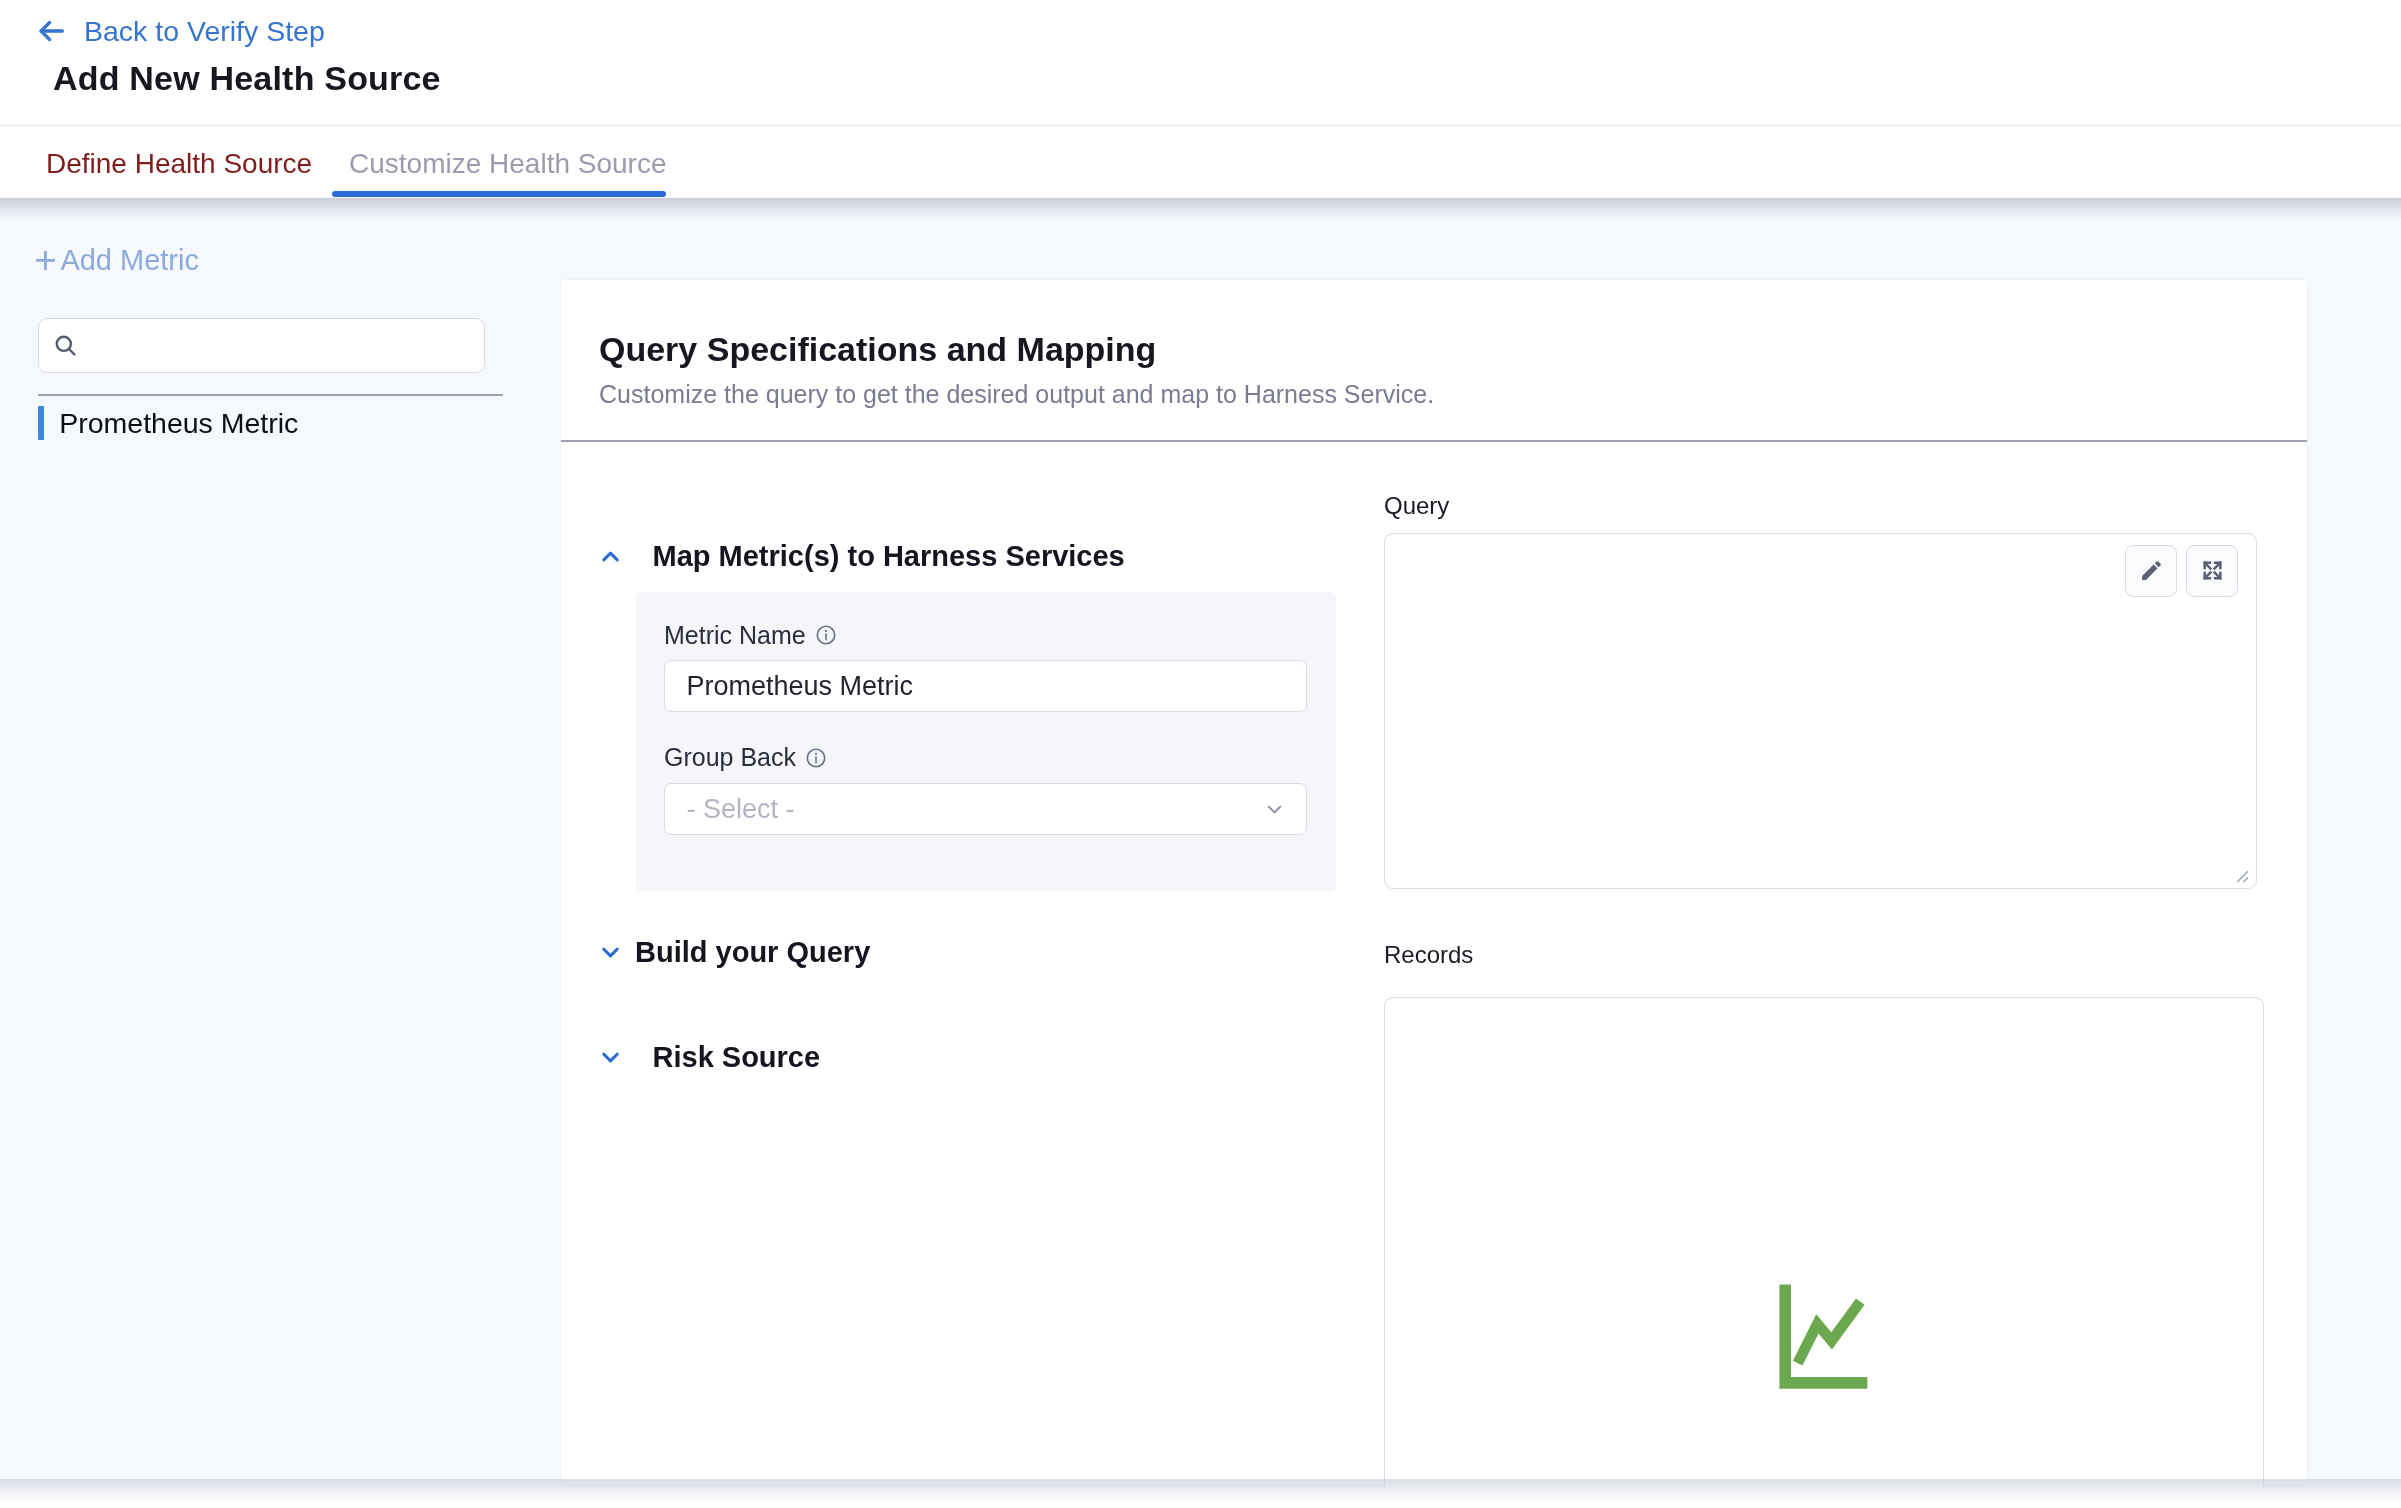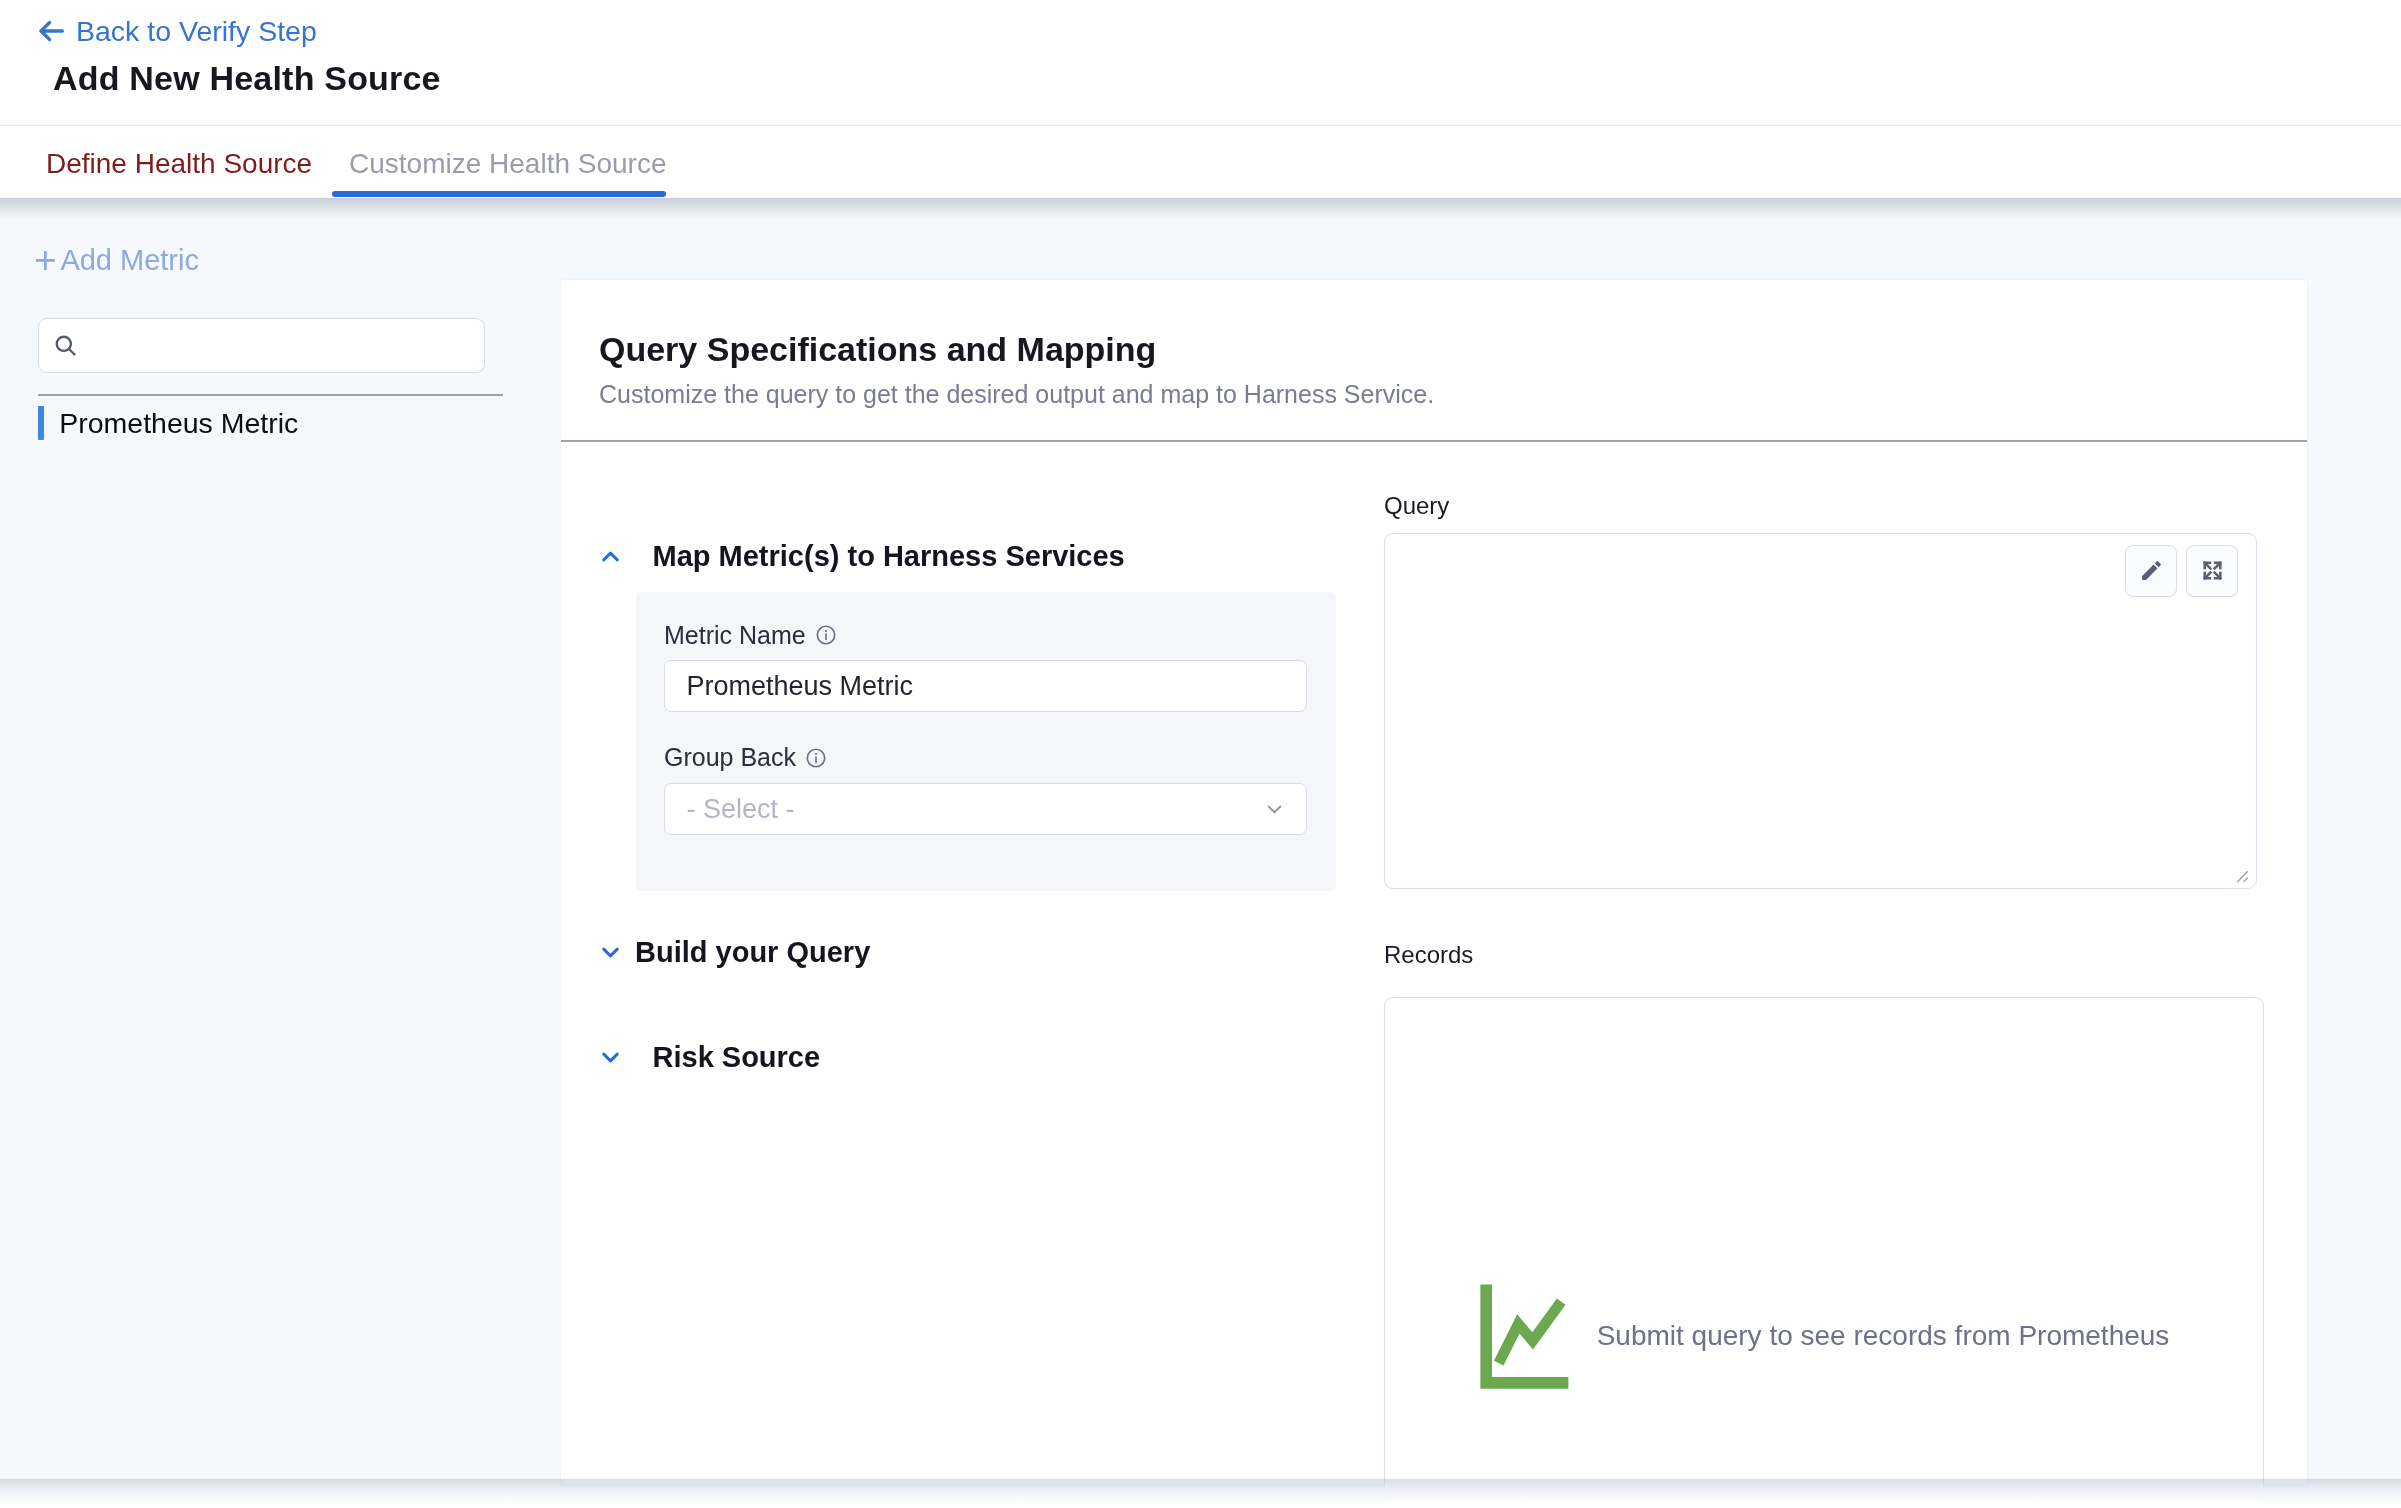--- a/index.html
+++ b/index.html
@@ -2,21 +2,21 @@
 <html style="font-size:14.3px"><head>
 <meta charset="utf-8">
 <style>
   * { margin:0; padding:0; box-sizing:border-box; }
   html,body { width:2401px; height:1509px; }
   body { font-family:"Liberation Sans", sans-serif; background:#ffffff; }
   .stage { position:relative; width:2401px; height:1509px; background:#f5f8fc; overflow:hidden; }
 
   
   .header { position:absolute; left:0; top:0; width:2401px; height:126px; background:#ffffff; border-bottom:0.9px solid #e4e6ee; }
-  .back-link { position:absolute; left:34px; top:14.3px; display:flex; align-items:center; gap:8px; cursor:pointer; }
+  .back-link { position:absolute; left:34px; top:14.3px; display:flex; align-items:center; gap:16px; cursor:pointer; }
   .back-link .txt { font-size:28.5px; color:#3674cf; font-weight:500; }
   .page-title { position:absolute; left:53px; top:59px; font-size:34px; font-weight:700; color:#17181f; letter-spacing:0.2px; }
 
   
   .tabbar { position:absolute; left:0; top:127px; width:2401px; height:70px; background:#ffffff; }
   .tab { position:absolute; top:21.4px; font-size:28px; font-weight:500; cursor:pointer; }
   .tab-define { left:46px; color:#7f1d1d; }
   .tab-customize { left:349px; color:#9a9cae; }
   .tab-indicator { position:absolute; left:332px; bottom:0; width:334px; height:6.2px; background:#2a6bd3; border-radius:3.6px; }
   .tab-shadow { position:absolute; left:0; top:198px; width:2401px; height:21.4px; background:linear-gradient(to bottom, rgba(140,148,175,0.42), rgba(140,148,175,0)); pointer-events:none; }
@@ -215,20 +215,19 @@
     </div>
 
     <div class="records-label">Records</div>
     <div class="records-box">
       <span>
         <svg width="93" height="109" viewBox="0 0 104 122" fill="none">
           <path d="M8 4v110h92" stroke="#6ba84f" stroke-width="13"></path>
           <path d="M22 92l22-44 16 19 32-44" stroke="#6ba84f" stroke-width="12" stroke-linejoin="miter"></path>
         </svg>
       </span>
-      <span class="records-empty-text">Submit query to see records from Prometheus</span>
     </div>
   </div>
 
   <div class="footer-fade"></div>
 
 </div>
 
 
 </body></html>

